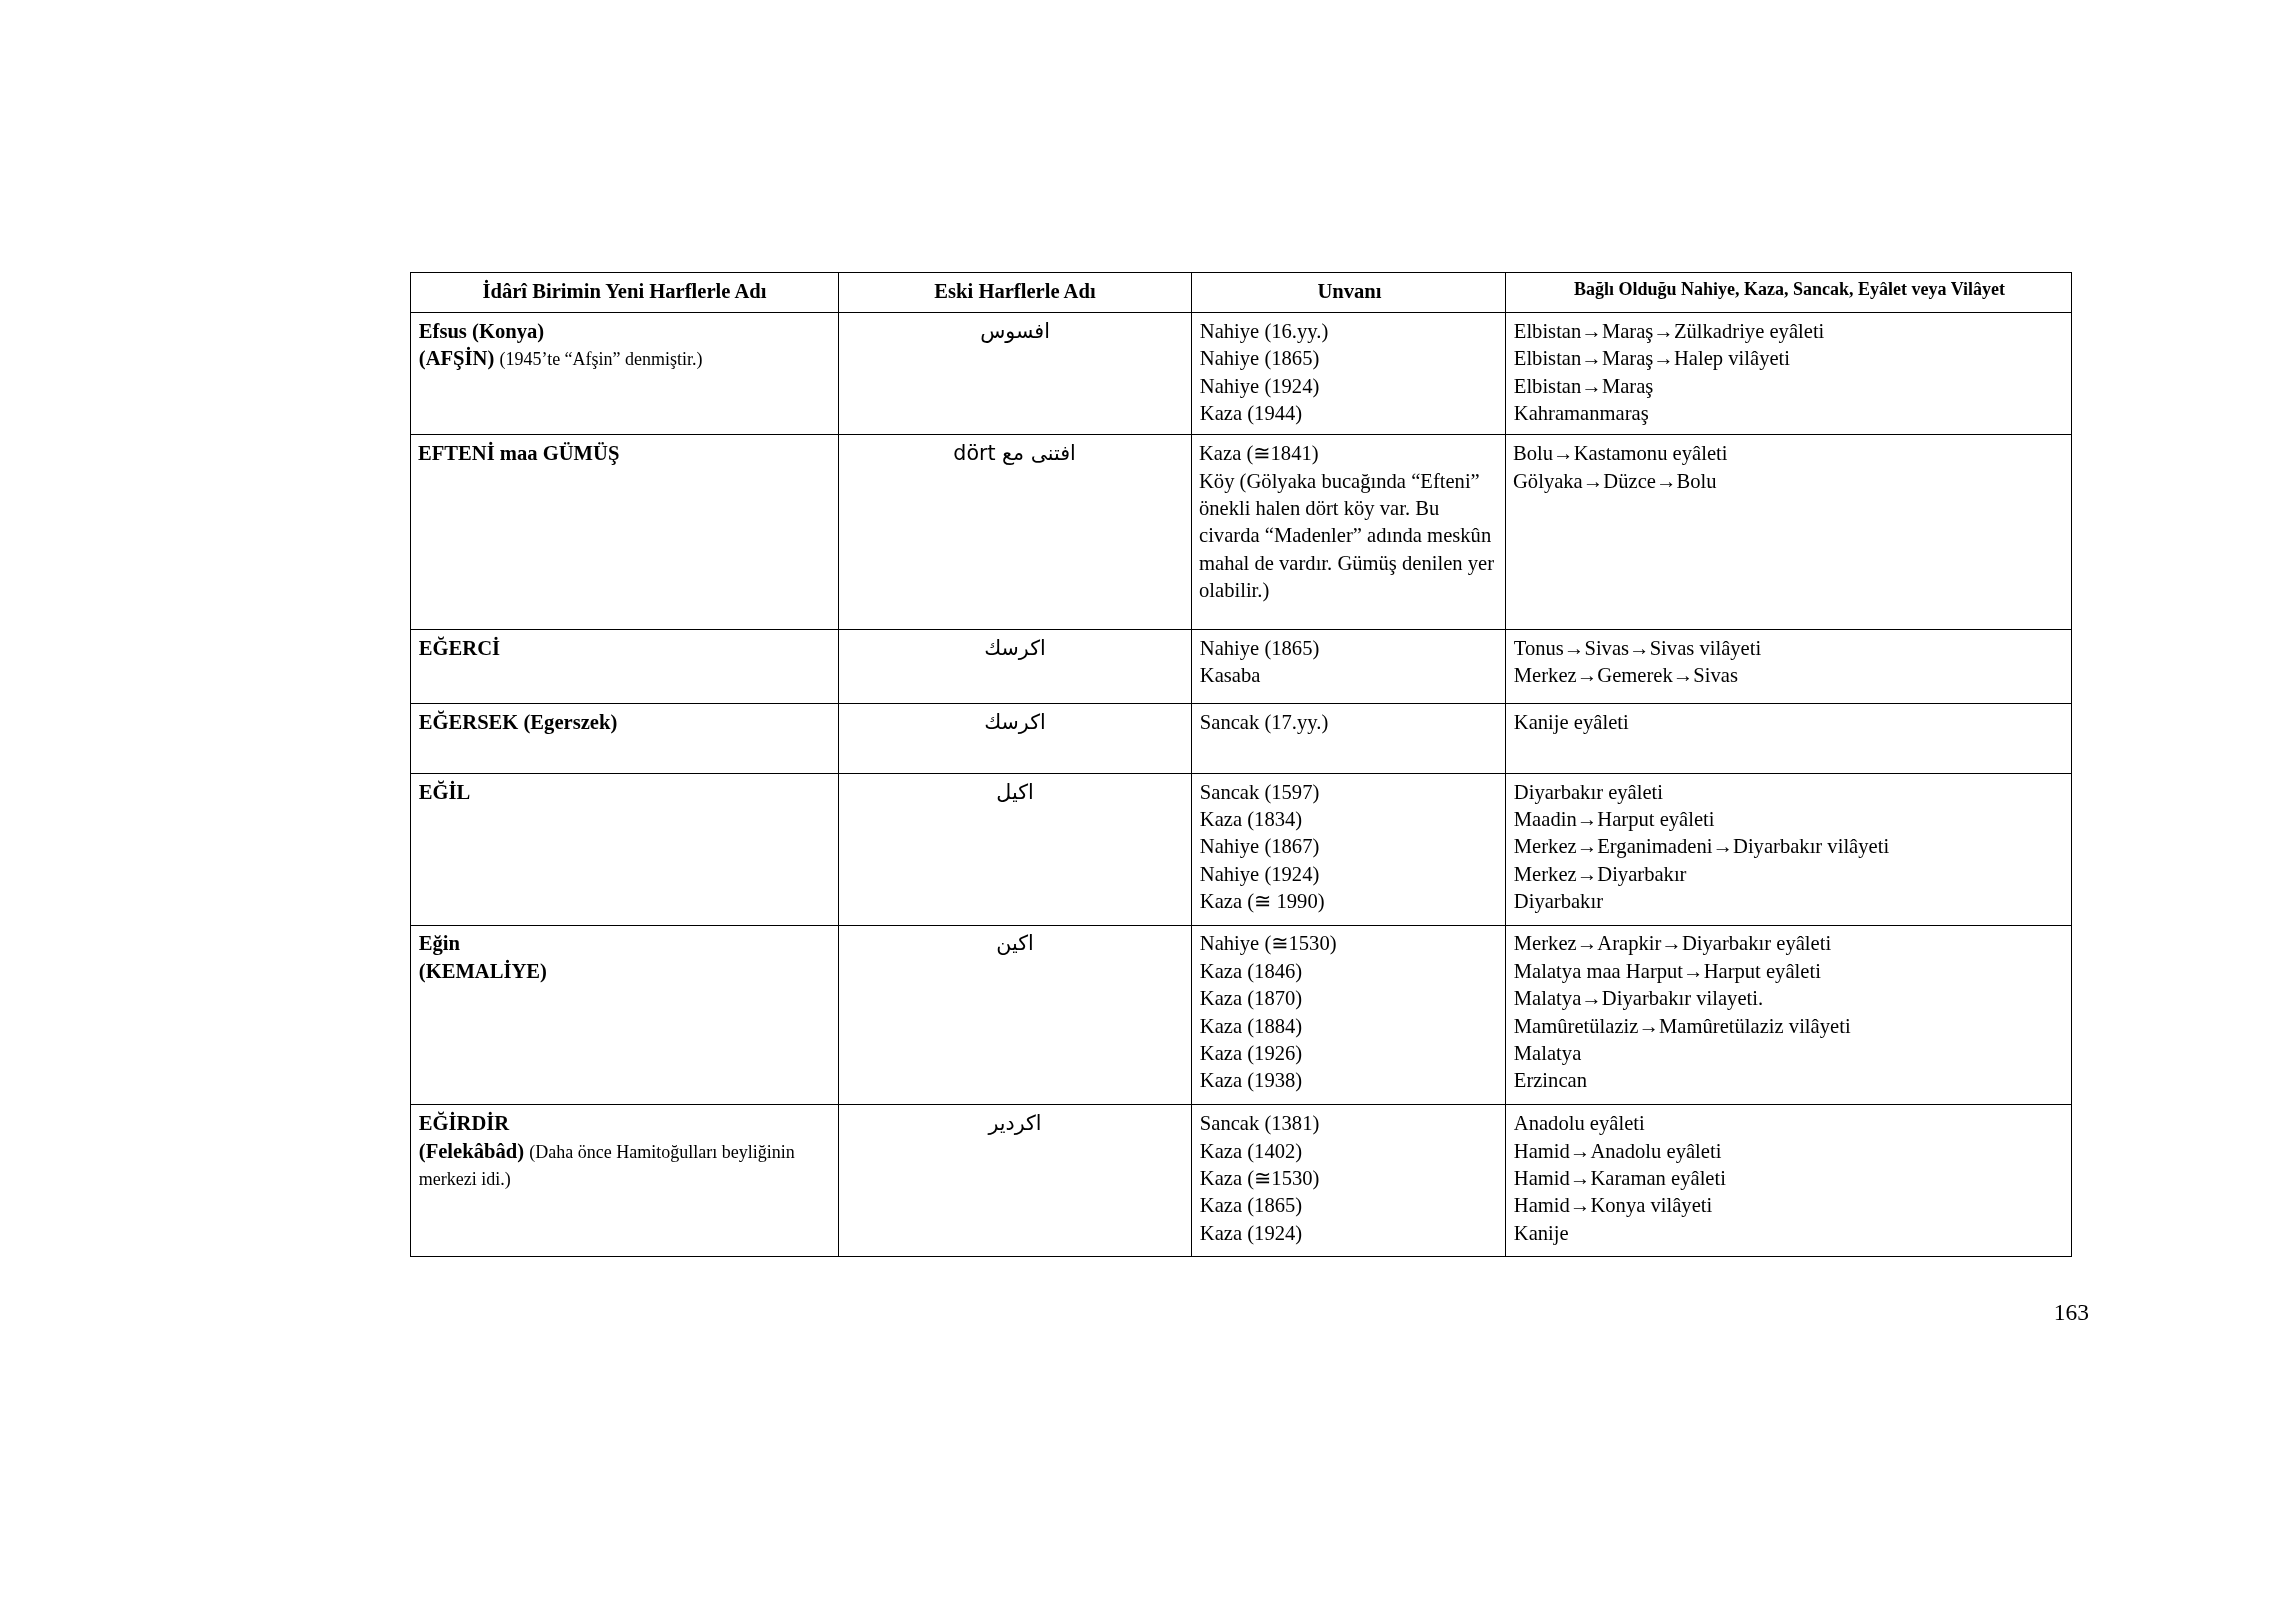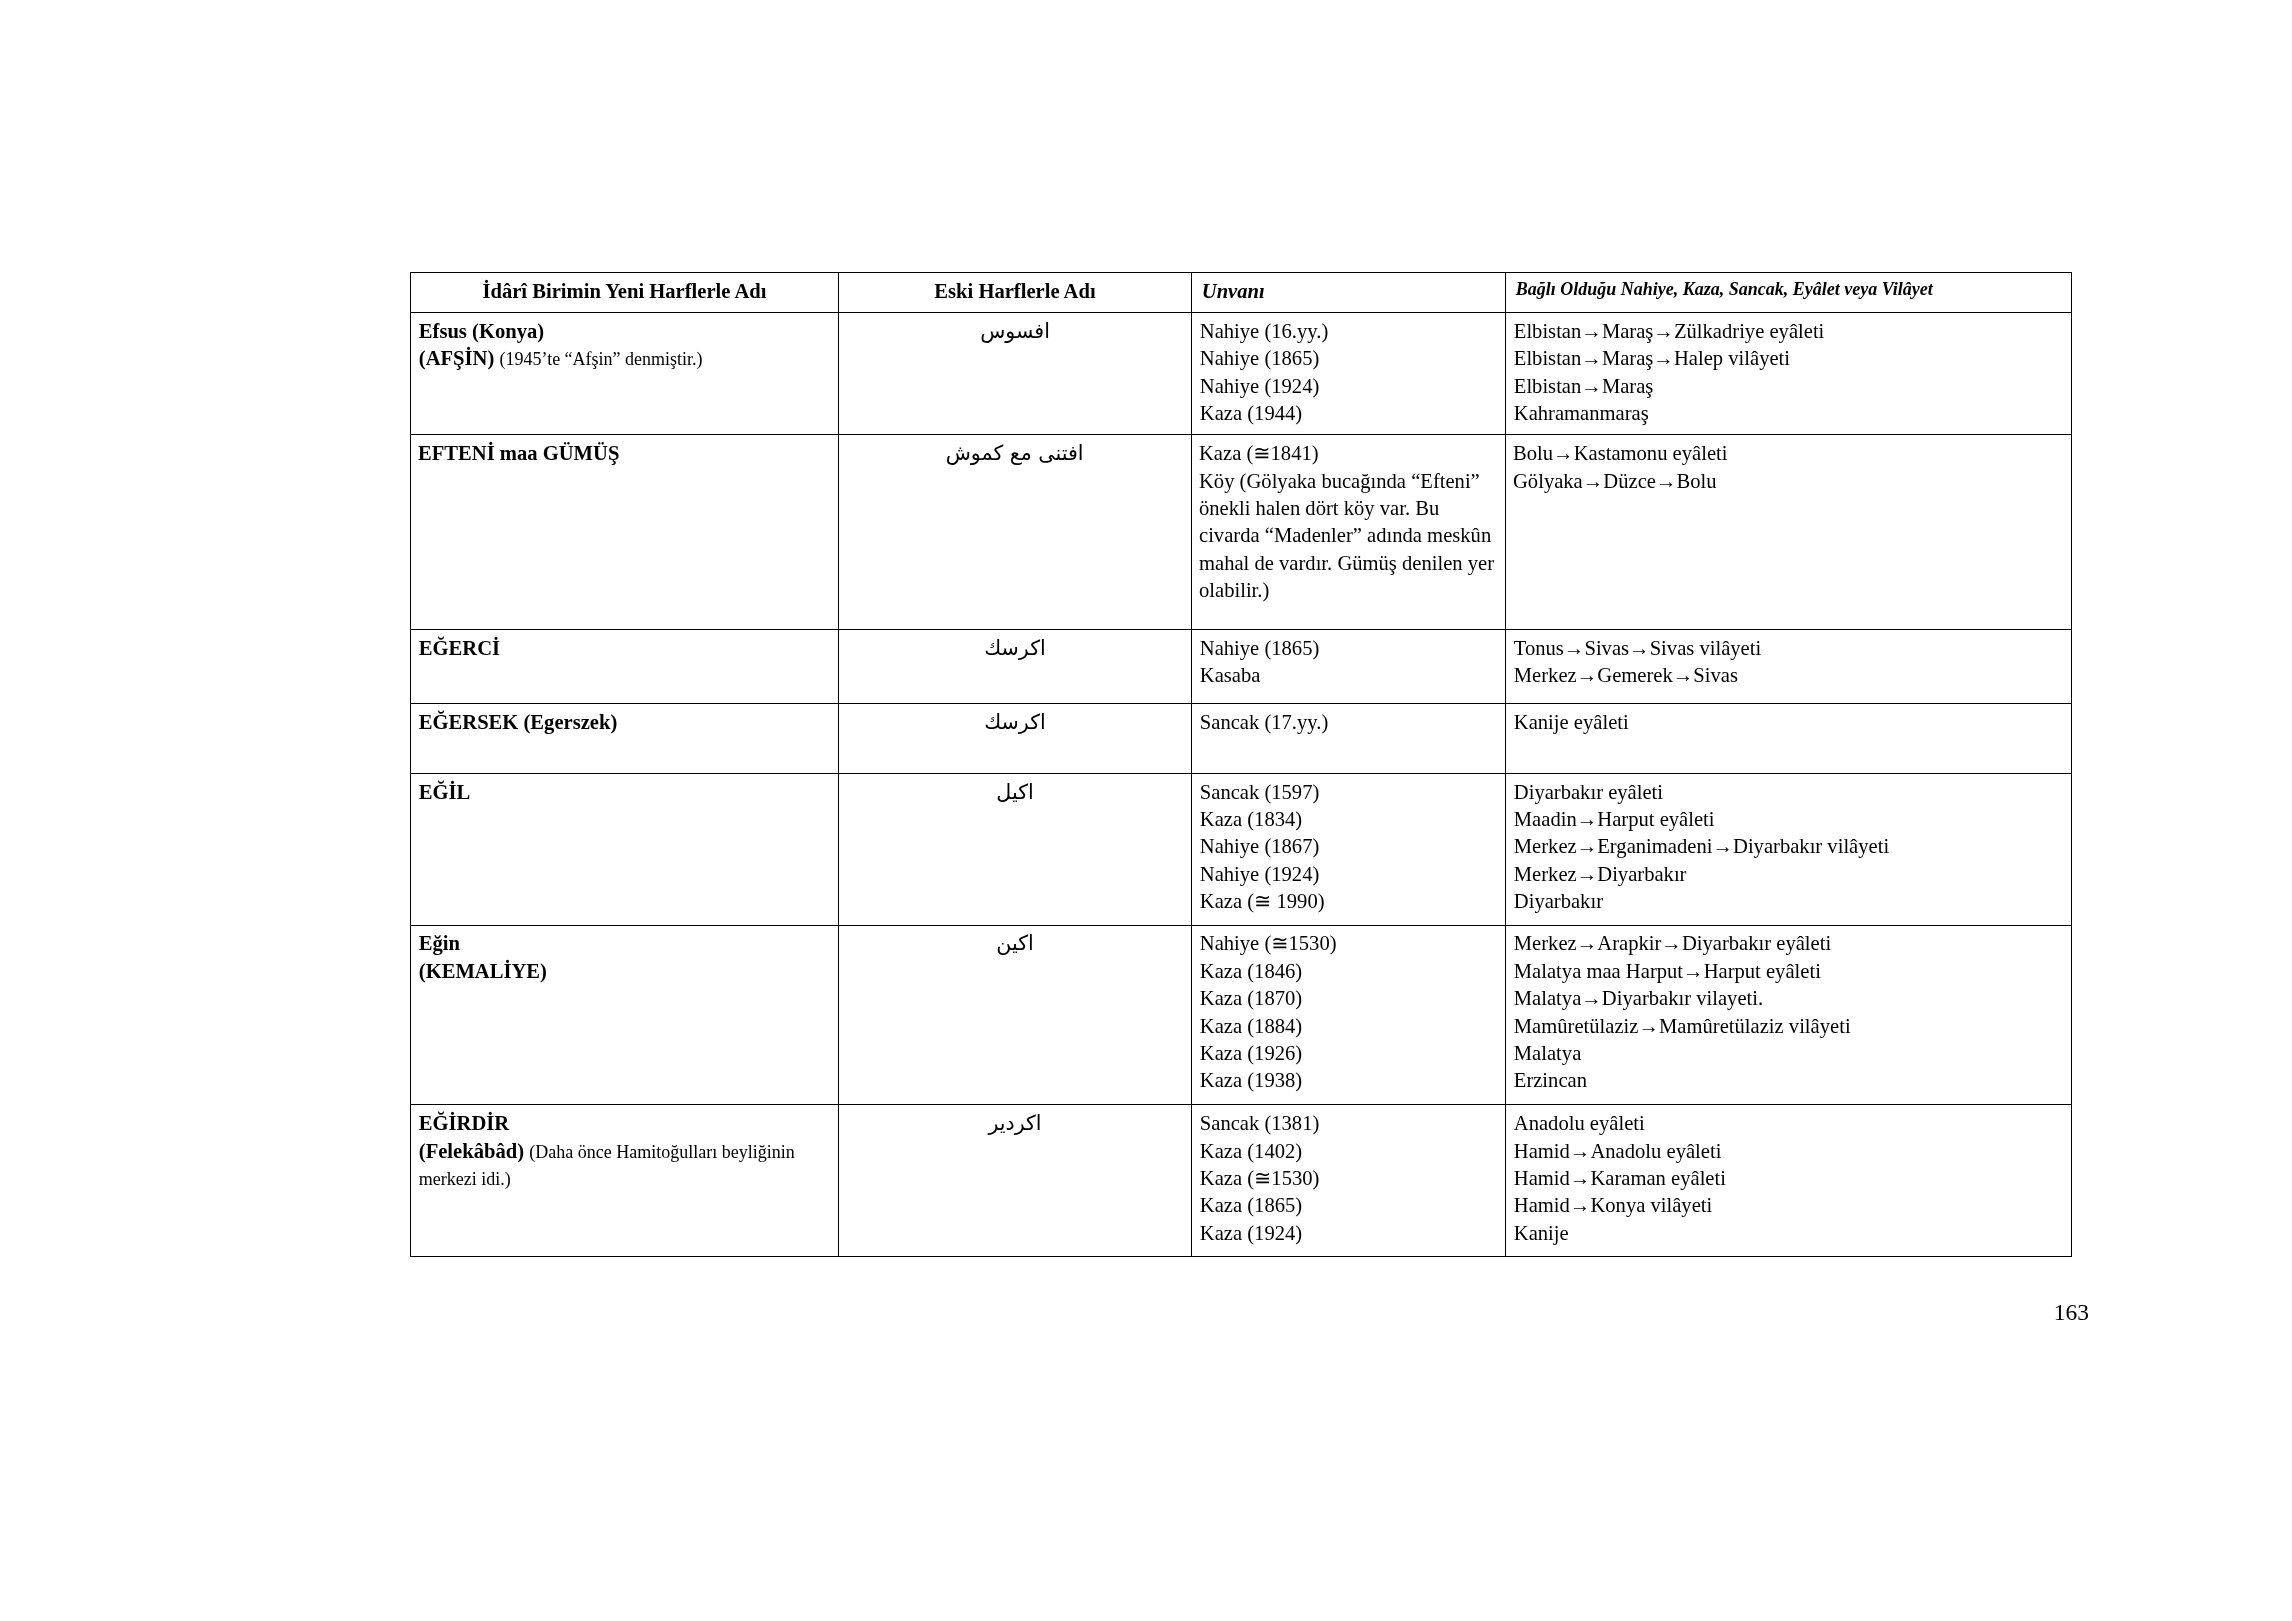--- a/index.html
+++ b/index.html
@@ -46,23 +46,22 @@
   col.c4 { width: 566px; }
 
   thead th {
     text-align: center;
     font-weight: bold;
     font-size: 20.6px;
     padding: 5.9px 5.9px 7.8px 5.9px;
     white-space: nowrap;
   }
   thead th.h3, thead th.h4 {
-    text-align: left;
+    text-align: center;
     padding-left: 9.8px;
-    font-style: italic;
   }
   thead th.h4 {
     font-size: 18px;
   }
 
   td.name {
     font-weight: bold;
     font-size: 22.5px;
     vertical-align: middle;
     padding-left: 19.6px;
@@ -151,21 +150,21 @@
             <div>Elbistan→Maraş→Halep vilâyeti</div>
             <div>Elbistan→Maraş</div>
             <div>Kahramanmaraş</div>
           </td>
         </tr>
 
         <tr class="r-efteni">
           <td class="name">
             <span class="sub">EFTENİ maa GÜMÜŞ</span>
           </td>
-          <td class="arabic">افتنى مع كموش</td>
+          <td class="arabic">افتنى مع dört</td>
           <td class="unvan">
             <div>Kaza (≅1841)</div>
             <div>Köy (Gölyaka bucağında “Efteni” önekli halen dört köy var. Bu civarda “Madenler” adında meskûn mahal de vardır. Gümüş denilen yer olabilir.)</div>
           </td>
           <td class="bagli">
             <div>Bolu→Kastamonu eyâleti</div>
             <div>Gölyaka→Düzce→Bolu</div>
           </td>
         </tr>
 

